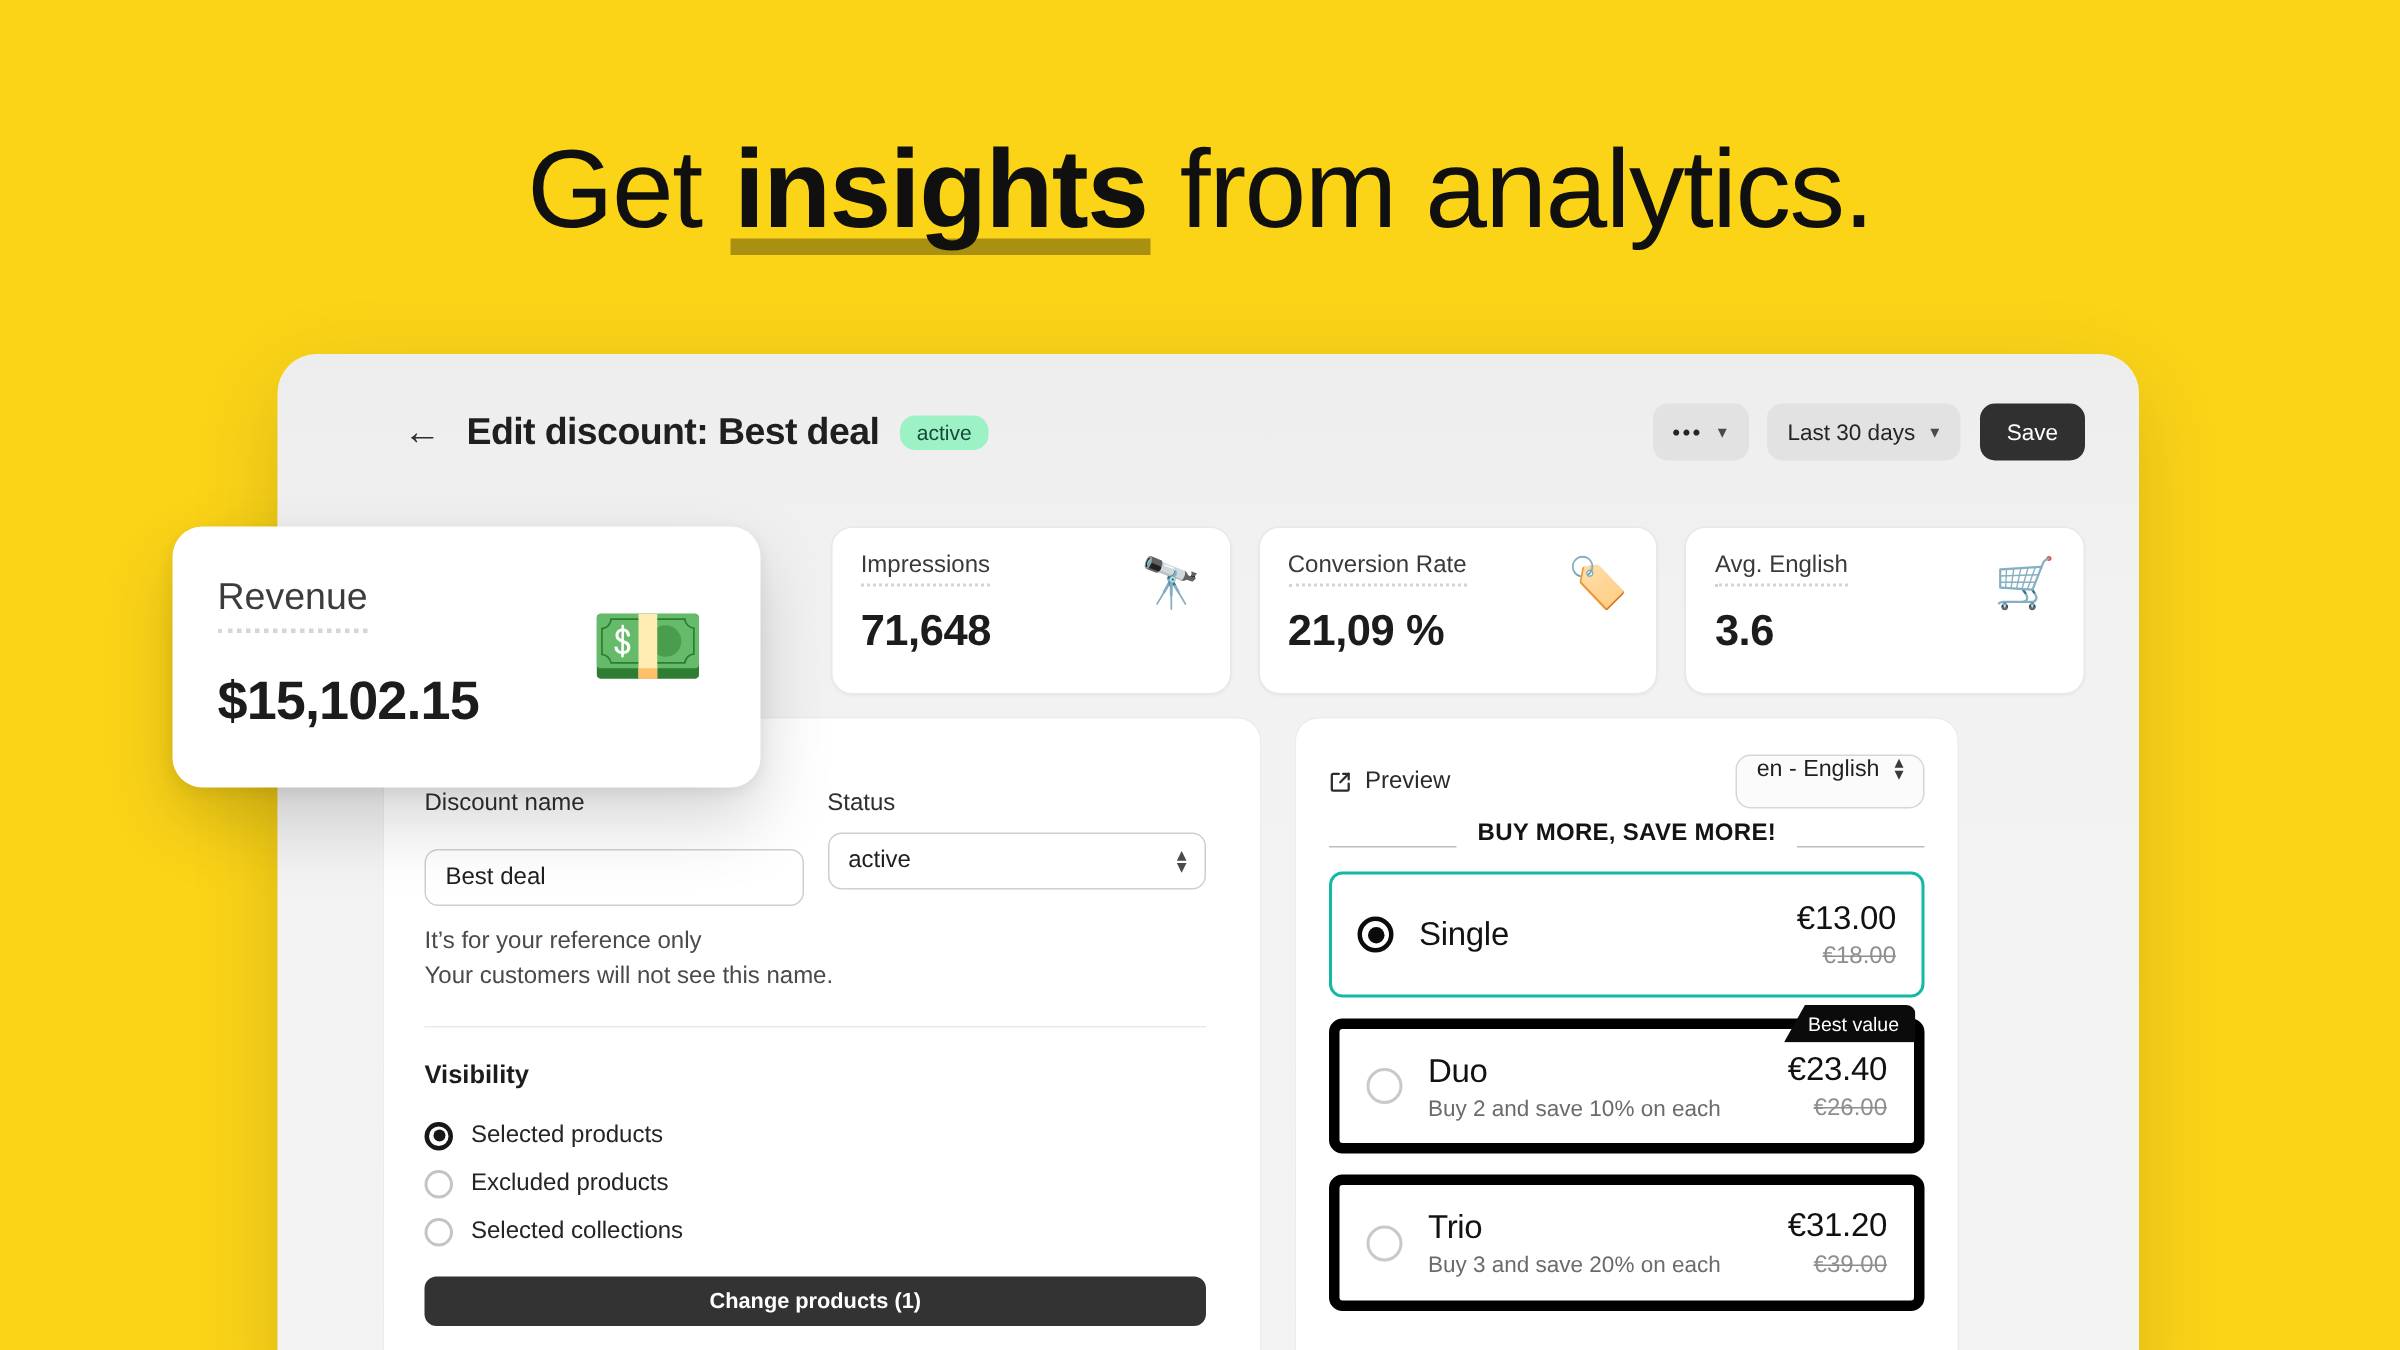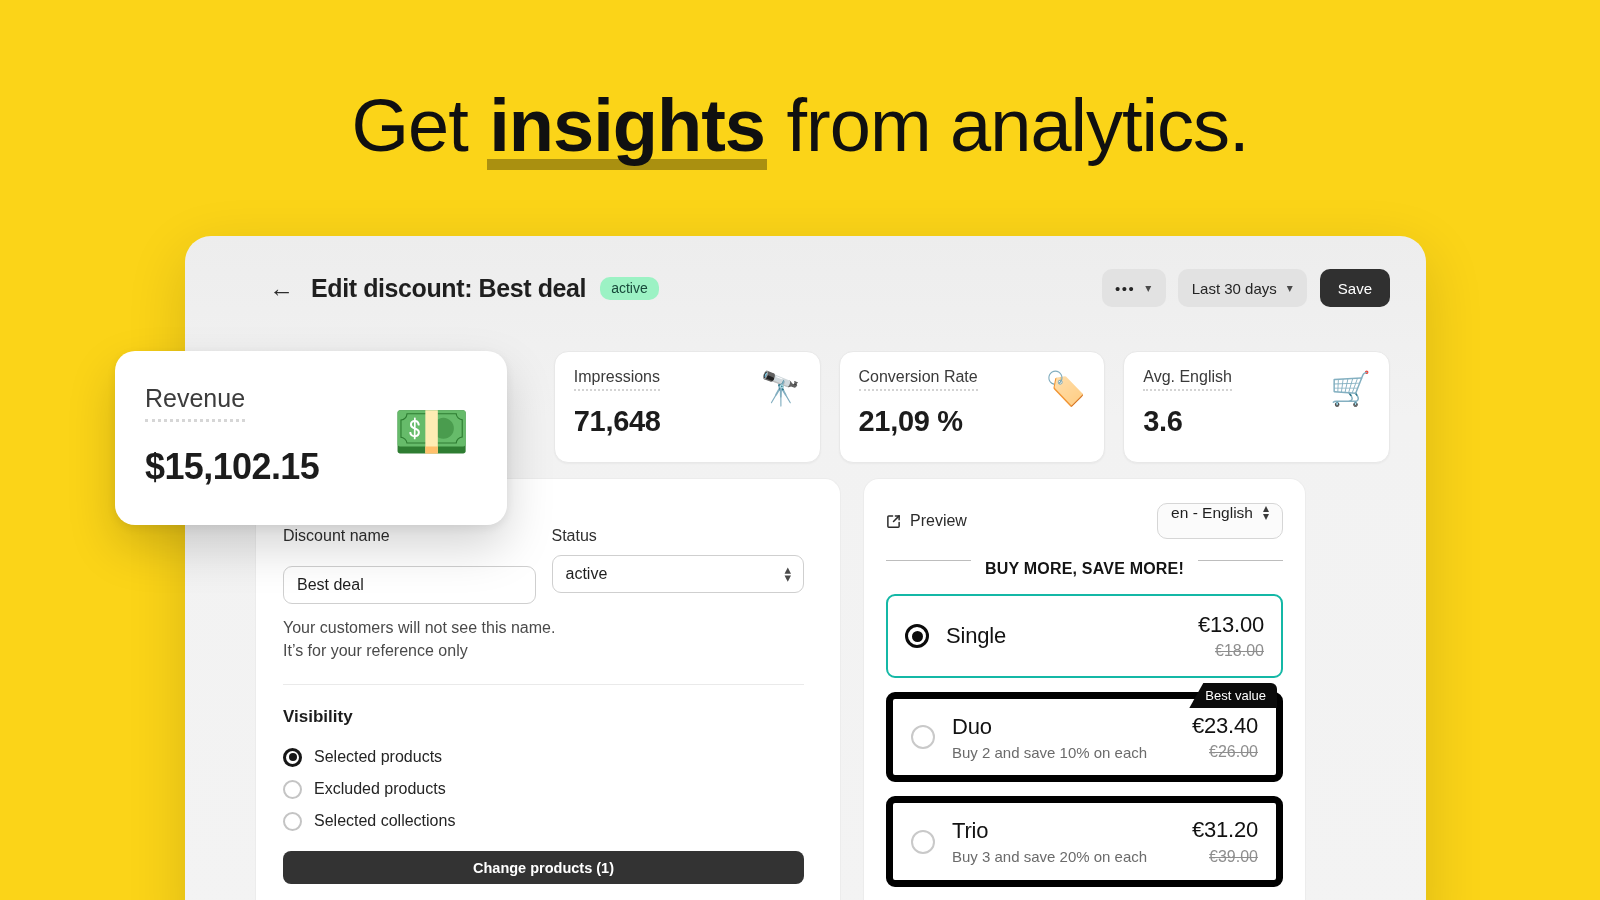--- a/index.html
+++ b/index.html
@@ -355,23 +355,23 @@
   }
   .lang-select .stepper2 {
     font-size: 12px;
     line-height: 8px;
     color: #3a3a3a;
     text-align: center;
   }
 
   .offer-title {
     display: flex;
-    align-items: flex-start;
+    align-items: flex-end;
     gap: 14px;
-    margin-top: 19px;
+    margin-top: 6px;
     margin-bottom: 16px;
   }
   .offer-title .rule { flex: 1; height: 1px; background: #bdbdbd; }
   .offer-title .txt {
     font-size: 16px;
     font-weight: 700;
     color: #141414;
     letter-spacing: 0.2px;
     white-space: nowrap;
   }
@@ -519,22 +519,22 @@
         <div class="field status">
           <span class="field-label">Status</span>
           <div class="select-wrap">
             <input class="select-input" type="text" readonly="" value="active" style="">
             <span class="stepper">▴<br>▾</span>
           </div>
         </div>
       </div>
 
       <div class="helper">
+        <div>It’s for your reference only</div>
         <div>Your customers will not see this name.</div>
-        <div>It’s for your reference only</div>
       </div>
 
       <div class="divider"></div>
 
       <div class="section-title">Visibility</div>
 
       <div class="radio-list">
         <div class="radio-row">
           <span class="radio-dot on"></span>
           <span class="radio-label">Selected products</span>

